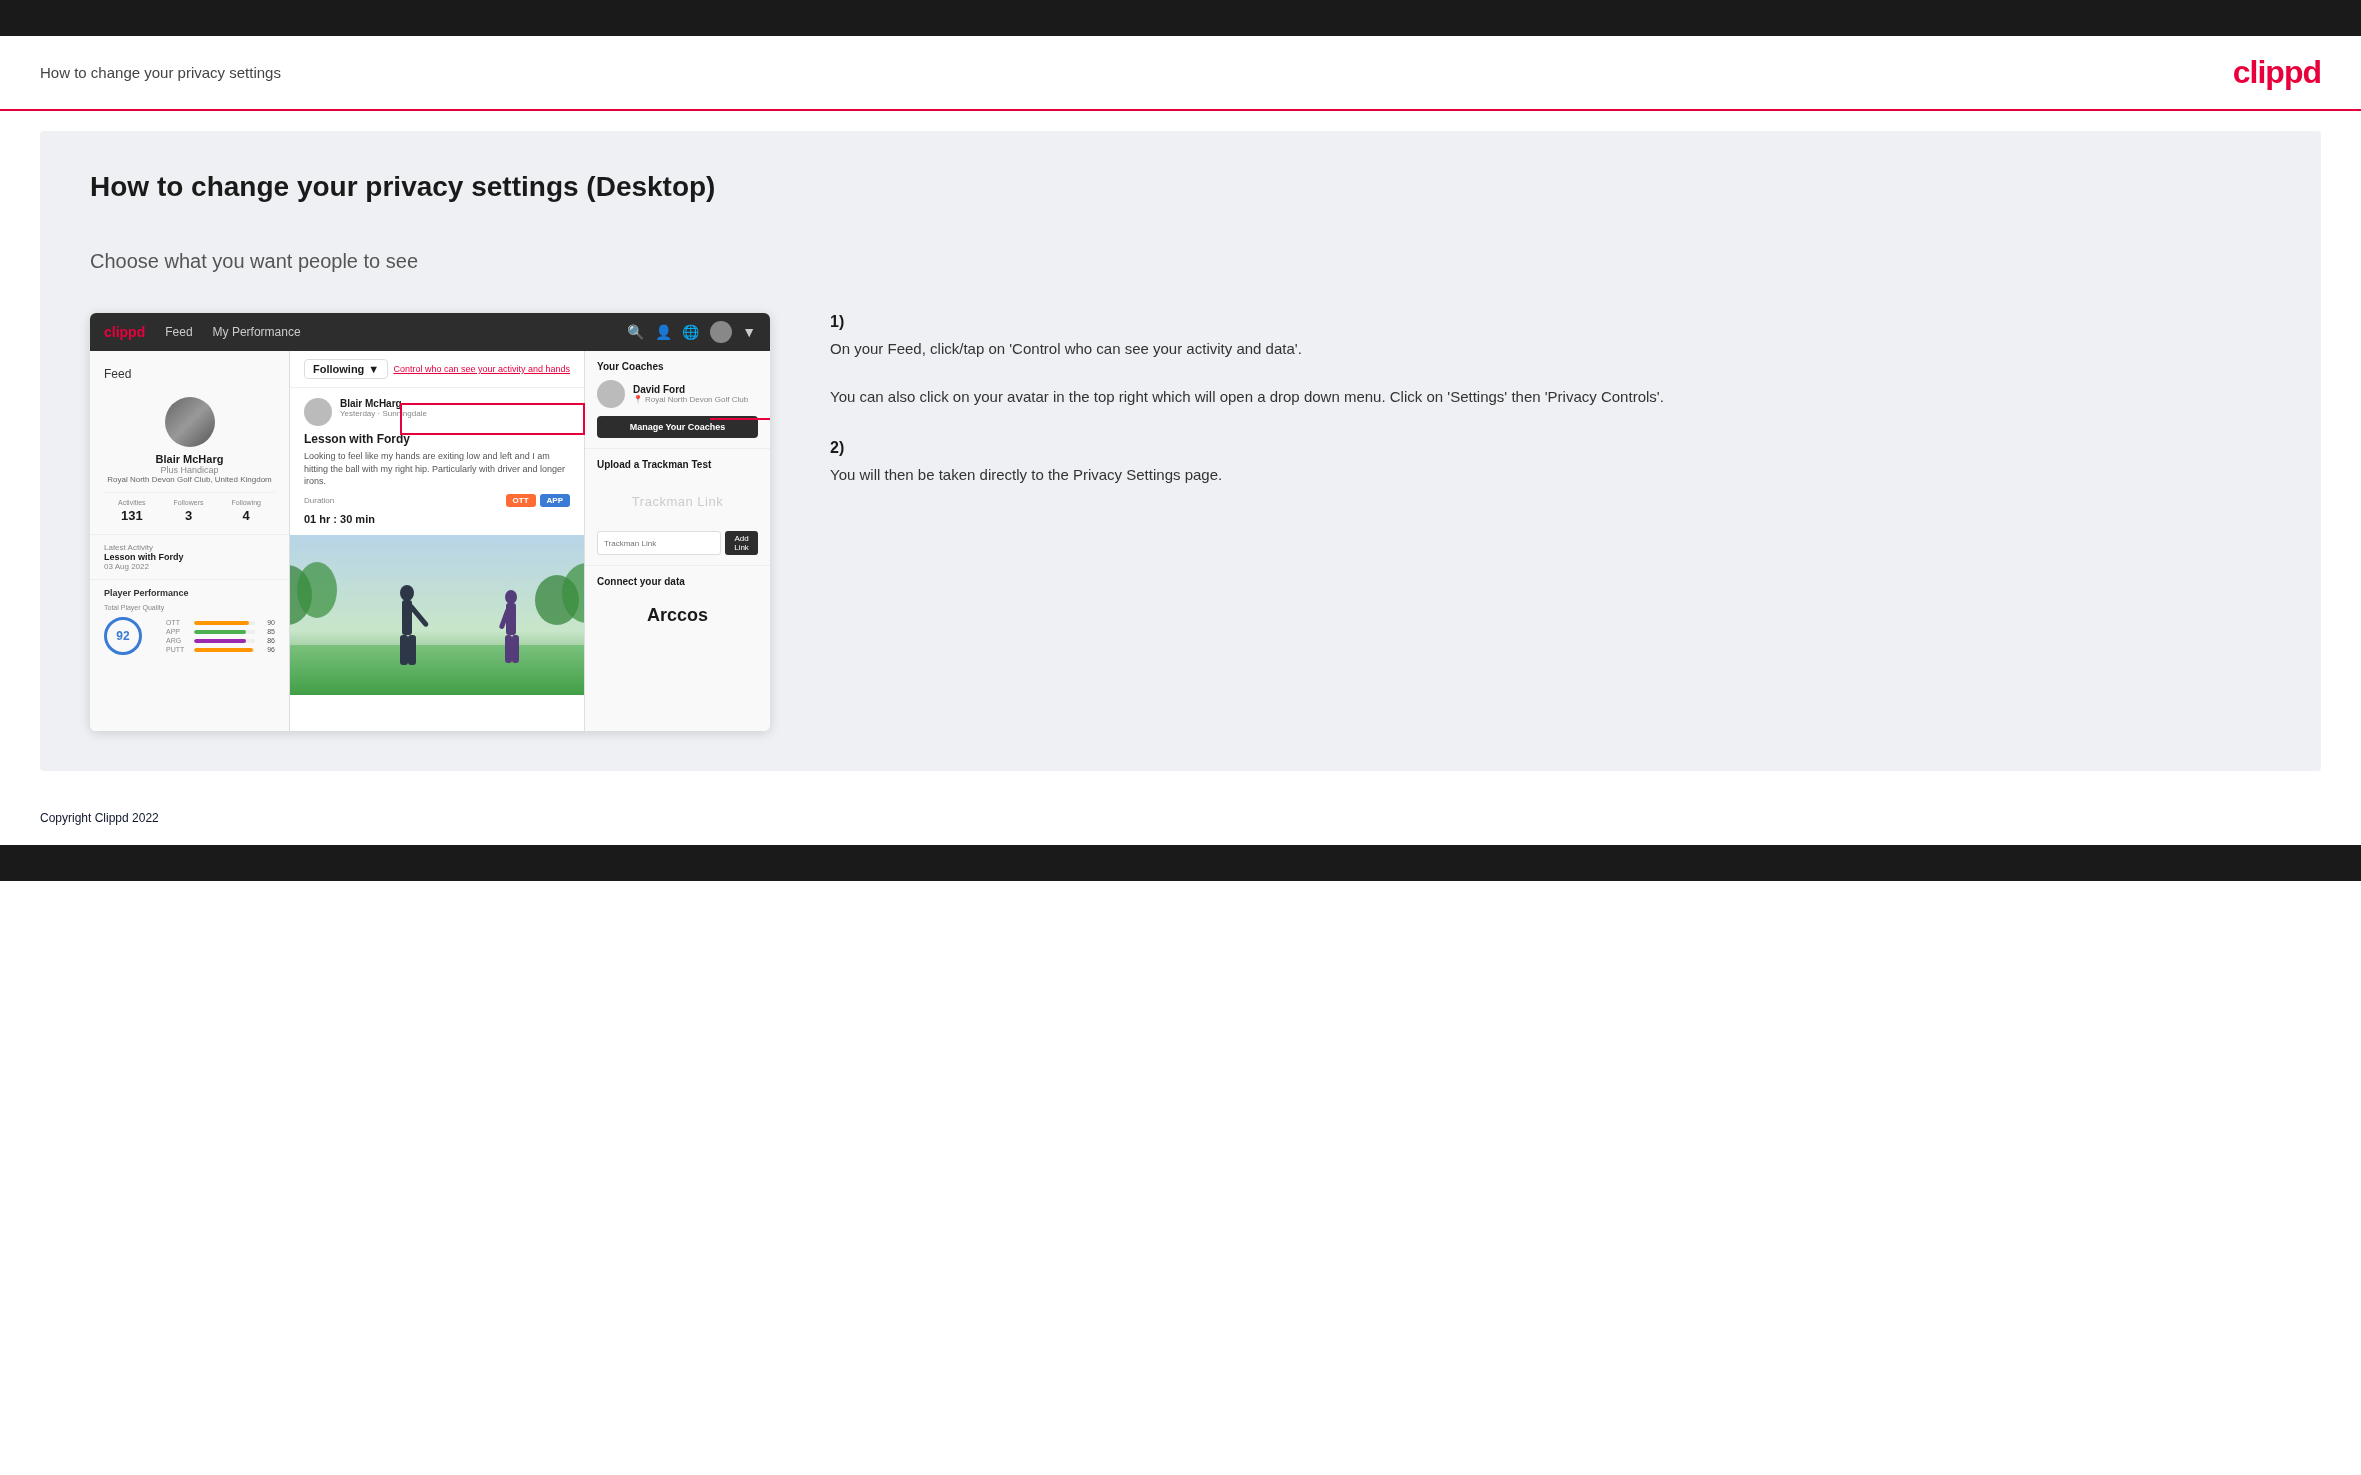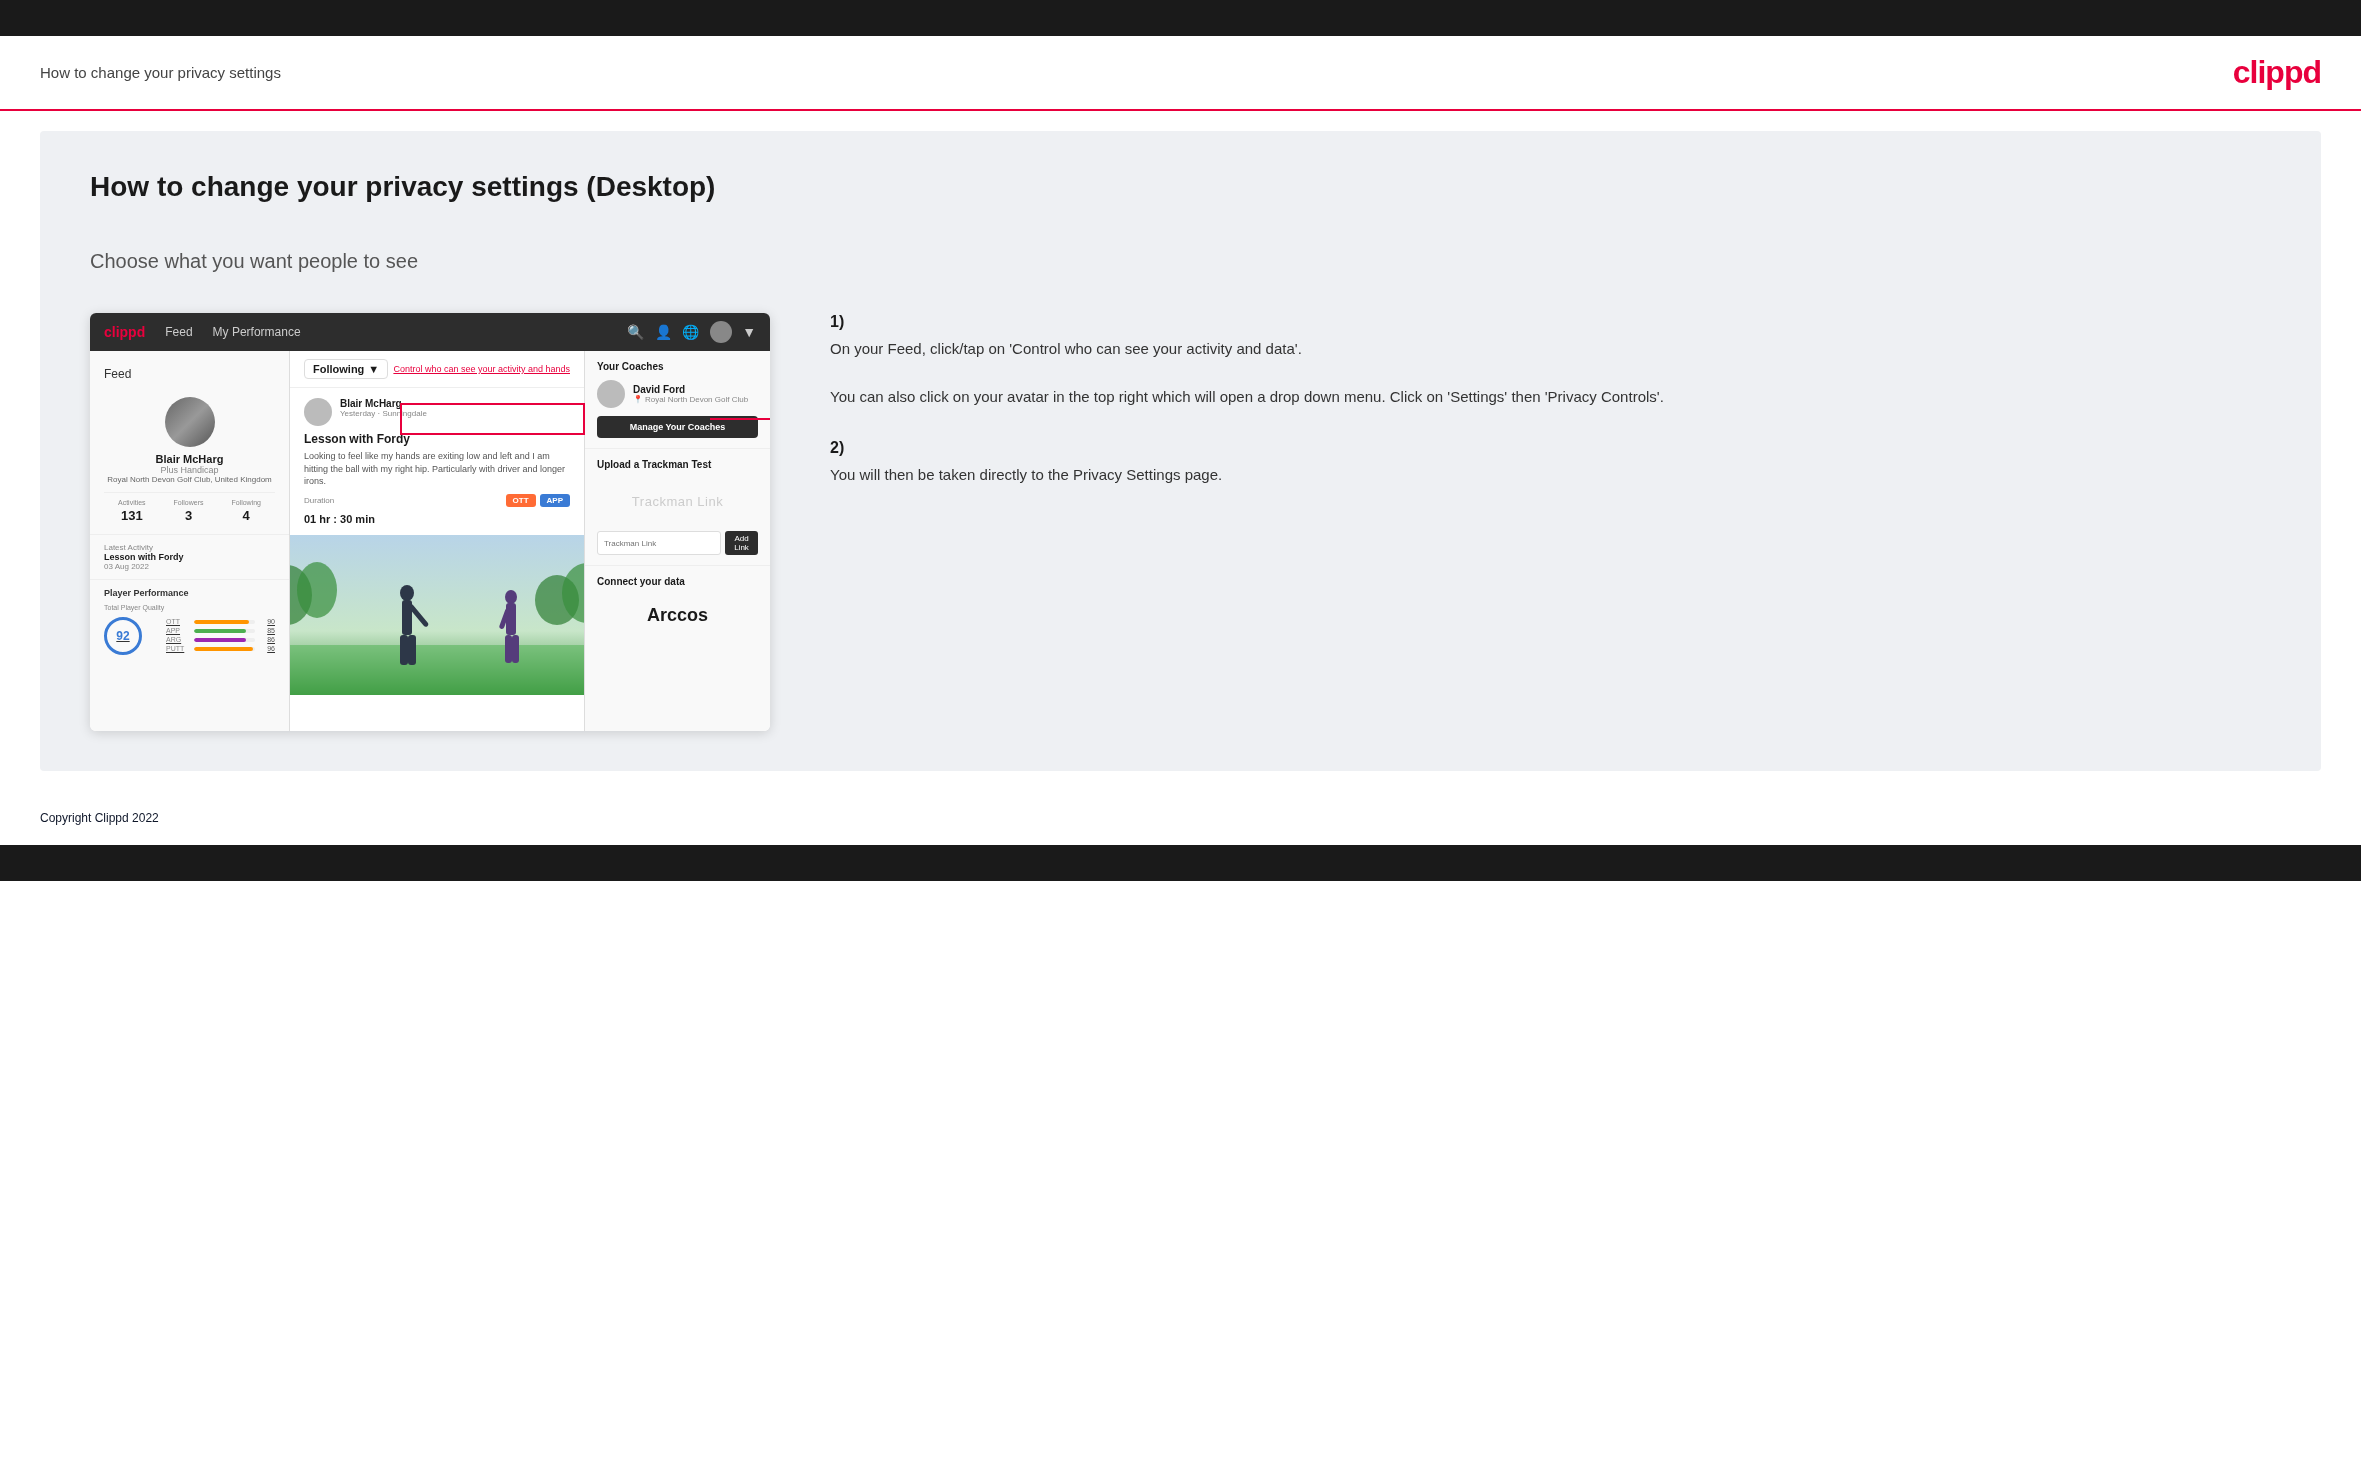--- a/index.html
+++ b/index.html
@@ -198,23 +198,22 @@
       padding: 8px 14px;
     }
     .perf-title {
       font-size: 9px;
       font-weight: 700;
       color: #333;
       margin-bottom: 6px;
     }
     .quality-container {
       display: flex;
-      align-items: center;
+      align-items: flex-end;
       gap: 24px;
-      text-decoration: underline;
     }
     .quality-circle {
       width: 38px;
       height: 38px;
       border-radius: 50%;
       border: 3px solid #3a7bd5;
       display: flex;
       align-items: center;
       justify-content: center;
       font-size: 12px;

